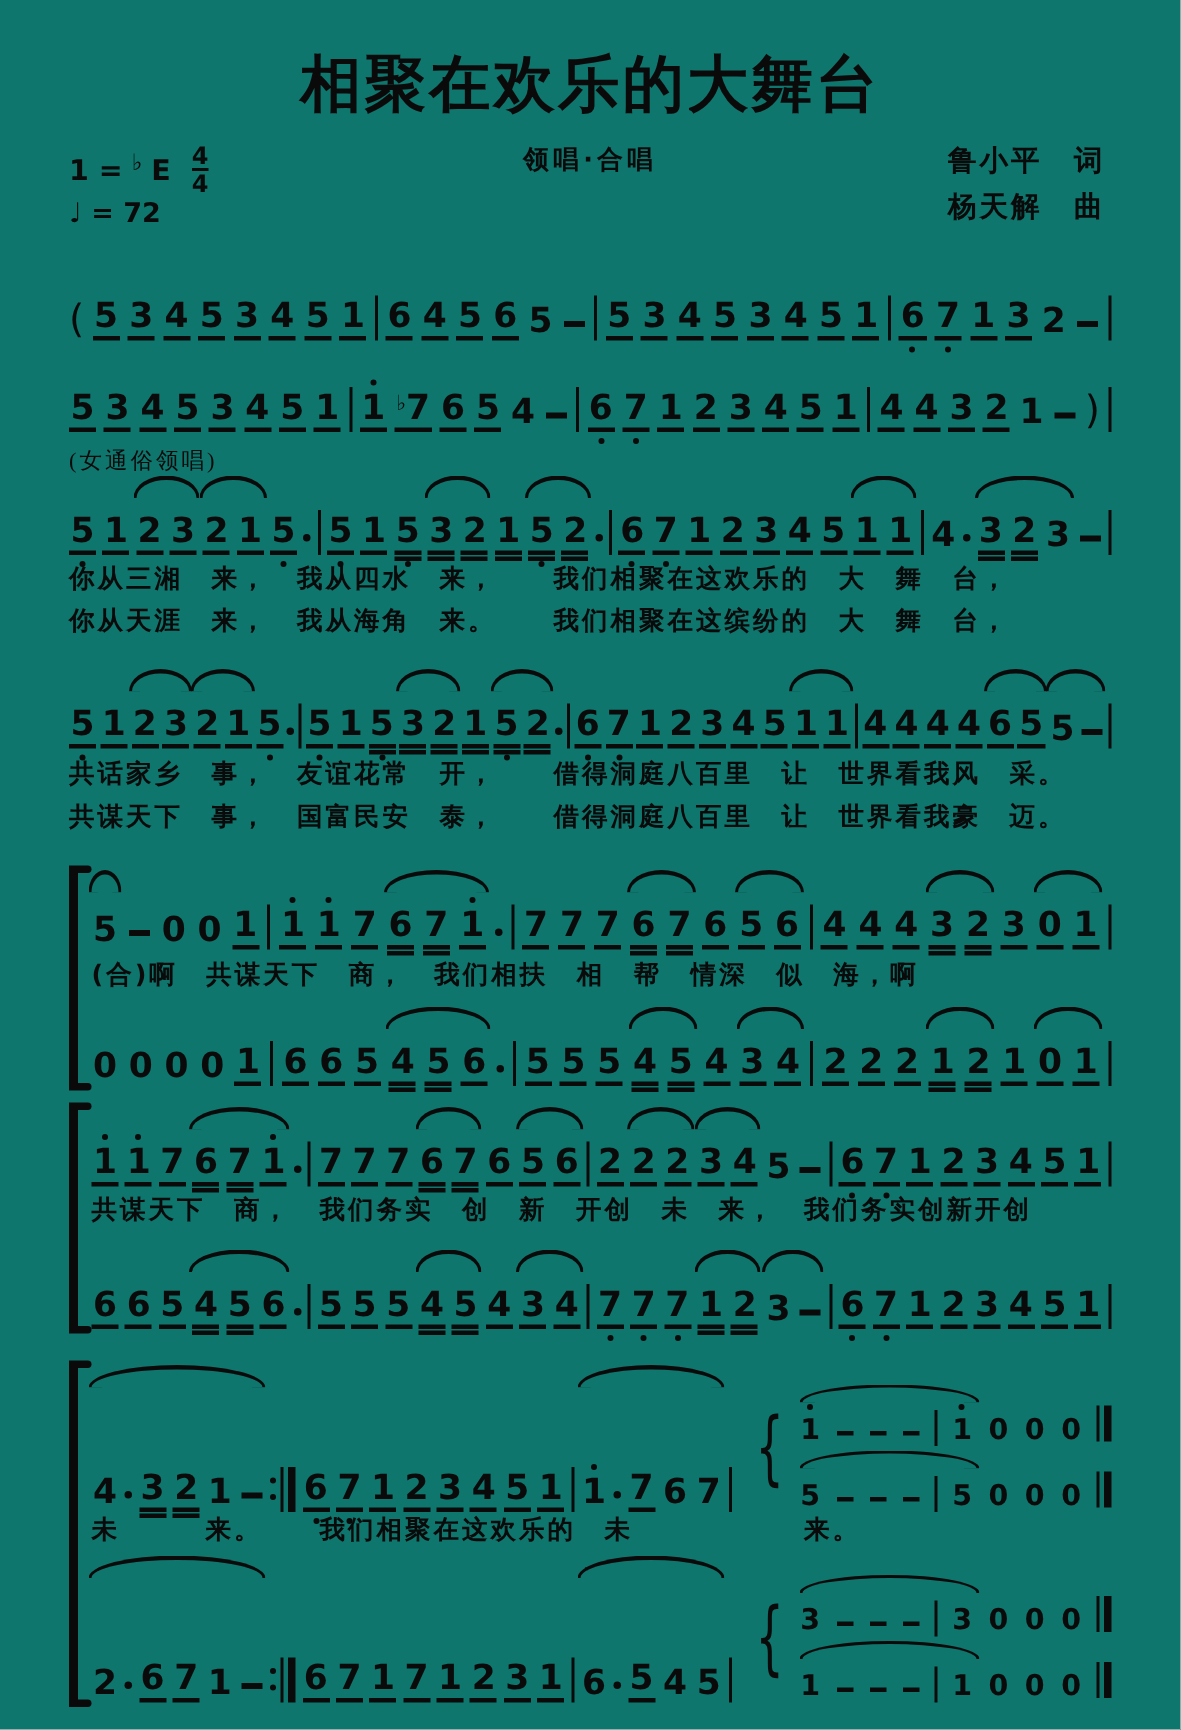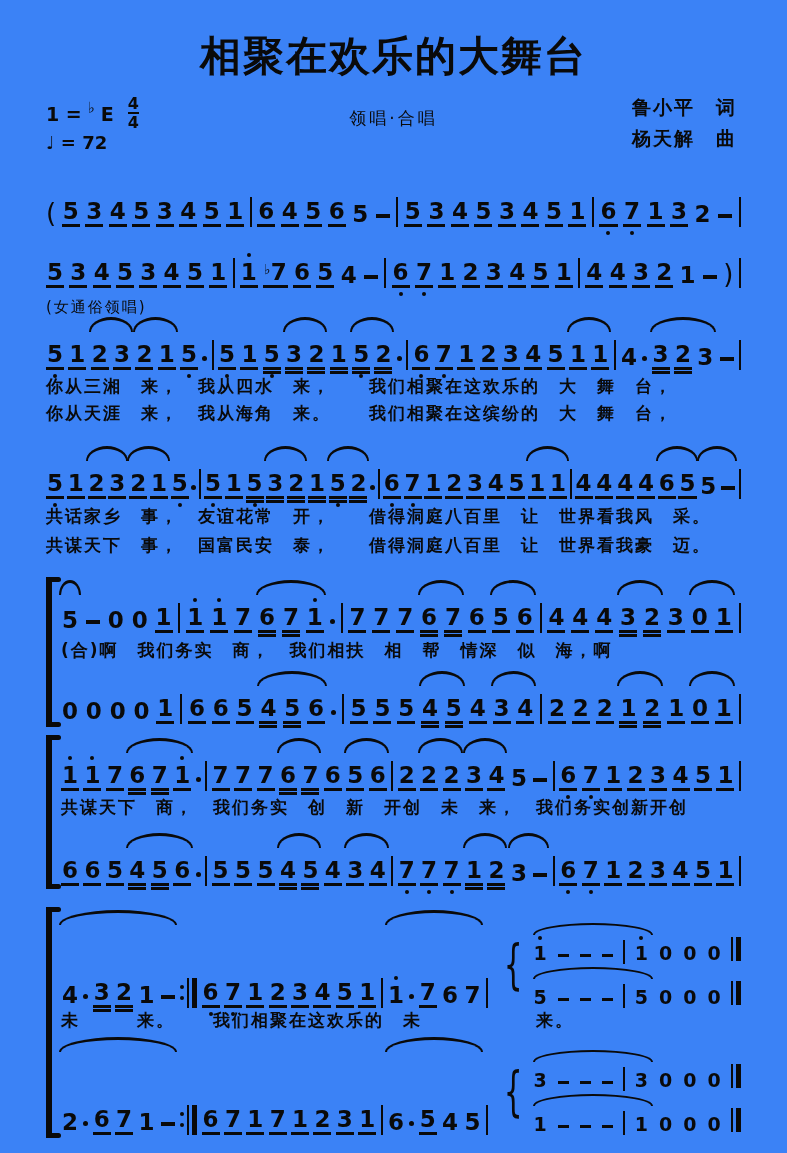--- a/index.html
+++ b/index.html
@@ -20,22 +20,22 @@
     text-align:center;
     font-size:41px;
     font-weight:900;
     letter-spacing:2px;
     padding-top:34px;
     line-height:1.1;
   }
   .subtitle{
     text-align:center;
     font-size:17px;
-    font-weight:400;
-    margin-top:28px;
+    font-weight:700;
+    margin-top:16px;
     letter-spacing:3px;
   }
   .keyblock{position:absolute;left:0;top:96px;font-size:19px;font-weight:700;display:flex;align-items:center;gap:6px;}
   .flatsup{font-size:15px;position:relative;top:-6px;}
   .frac{display:inline-flex;flex-direction:column;align-items:center;line-height:1;font-weight:700;font-size:16px;margin-left:8px;}
   .frac .den{border-top:2px solid #0a0a0a;padding-top:1px;}
   .tempoblock{position:absolute;left:0;top:132px;font-size:18px;font-weight:700;}
   .credits{position:absolute;right:4px;top:92px;font-size:19px;font-weight:900;line-height:1.65;letter-spacing:2px;text-align:left;}
   
   .block{position:relative;}
@@ -96,21 +96,21 @@
     position:absolute;top:0;left:0;width:56%;height:10px;
     border-top:2px solid #0a0a0a;
     border-left:2px solid #0a0a0a;
     border-right:2px solid #0a0a0a;
     border-radius:50% 50% 0 0 / 100% 100% 0 0;
   }
 </style>
 </head>
 <body>
 
-<div class="page" style="color: rgb(10, 10, 10); background: #3b82f6;">
+<div class="page" style="color: rgb(10, 10, 10); background: #0f766e;">
   <div class="header">
     <div class="title">相聚在欢乐的大舞台</div>
     <div class="subtitle">领唱·合唱</div>
     <div class="keyblock">
       <span>1 =</span>
         <span class="flatsup">♭</span>
         <span>E</span>
       <span class="frac">
         <span class="num">4</span>
         <span class="den">4</span>
@@ -192,21 +192,21 @@
           <span class="note u1"><b>4</b></span>
           <span class="note u1"><b>3</b></span>
           <span class="note u1"><b>2</b></span>
           <span class="note"><b>1</b></span>
           <span class="dash"></span>
           <span class="paren">)</span>
           <span class="bar"></span>
         </div>
       </div>
       <div class="block" style="margin-top: 10px;">
-        <div class="slabel" style="margin-top: 6px;">(女通俗领唱)</div>
+        <div class="slabel" style="margin-top: 6px; font-family: Liberation Serif, serif;">(女通俗领唱)</div>
         <div class="mrow">
           <span class="note u1"><b>5</b><i class="db"></i></span>
           <span class="note u1"><b>1</b></span>
           <span class="note u1"><b>2</b></span>
           <span class="note u1"><b>3</b></span>
           <span class="note u1"><b>2</b></span>
           <span class="note u1"><b>1</b></span>
           <span class="note u1"><b>5</b><i class="db"></i></span>
           <span class="adot"></span>
           <span class="bar"></span>
@@ -238,21 +238,21 @@
           <span class="dash"></span>
           <span class="bar"></span>
           <i class="arc" style="left: 43px; width: 40px;"></i>
           <i class="arc" style="left: 87px; width: 41px;"></i>
           <i class="arc" style="left: 237px; width: 40px;"></i>
           <i class="arc" style="left: 304px; width: 40px;"></i>
           <i class="arc" style="left: 521px; width: 40px;"></i>
           <i class="arc" style="left: 604px; width: 62px;"></i>
         </div>
         <div class="lyr" style="margin-top: 6px;">你从三湘　来，　我从四水　来，　　我们相聚在这欢乐的　大　舞　台，</div>
-        <div class="lyr" style="margin-top: 7px; font-family: Liberation Mono, monospace;">你从天涯　来，　我从海角　来。　　我们相聚在这缤纷的　大　舞　台，</div>
+        <div class="lyr" style="margin-top: 7px;">你从天涯　来，　我从海角　来。　　我们相聚在这缤纷的　大　舞　台，</div>
       </div>
       <div class="block" style="margin-top: 20px;">
         <div class="mrow">
           <span class="note u1"><b>5</b><i class="db"></i></span>
           <span class="note u1"><b>1</b></span>
           <span class="note u1"><b>2</b></span>
           <span class="note u1"><b>3</b></span>
           <span class="note u1"><b>2</b></span>
           <span class="note u1"><b>1</b></span>
           <span class="note u1"><b>5</b><i class="db"></i></span>
@@ -332,21 +332,21 @@
           <span class="note u1"><b>0</b></span>
           <span class="note u1"><b>1</b></span>
           <span class="bar"></span>
           <i class="arc" style="left: -2px; width: 18px;"></i>
           <i class="arc" style="left: 195px; width: 66px;"></i>
           <i class="arc" style="left: 357px; width: 42px;"></i>
           <i class="arc" style="left: 429px; width: 42px;"></i>
           <i class="arc" style="left: 556px; width: 42px;"></i>
           <i class="arc" style="left: 628px; width: 42px;"></i>
         </div>
-        <div class="lyr" style="margin-top: 7px;">(合)啊　我们务实　商，　我们相扶　相　帮　情深　似　海，啊</div>
+        <div class="lyr" style="margin-top: 7px;">(合)啊　共谋天下　商，　我们相扶　相　帮　情深　似　海，啊</div>
         <div class="mrow" style="margin-top: 10px;">
           <span class="note"><b>0</b></span>
           <span class="note"><b>0</b></span>
           <span class="note"><b>0</b></span>
           <span class="note"><b>0</b></span>
           <span class="note u1"><b>1</b></span>
           <span class="bar"></span>
           <span class="note u1"><b>6</b></span>
           <span class="note u1"><b>6</b></span>
           <span class="note u1"><b>5</b></span>

